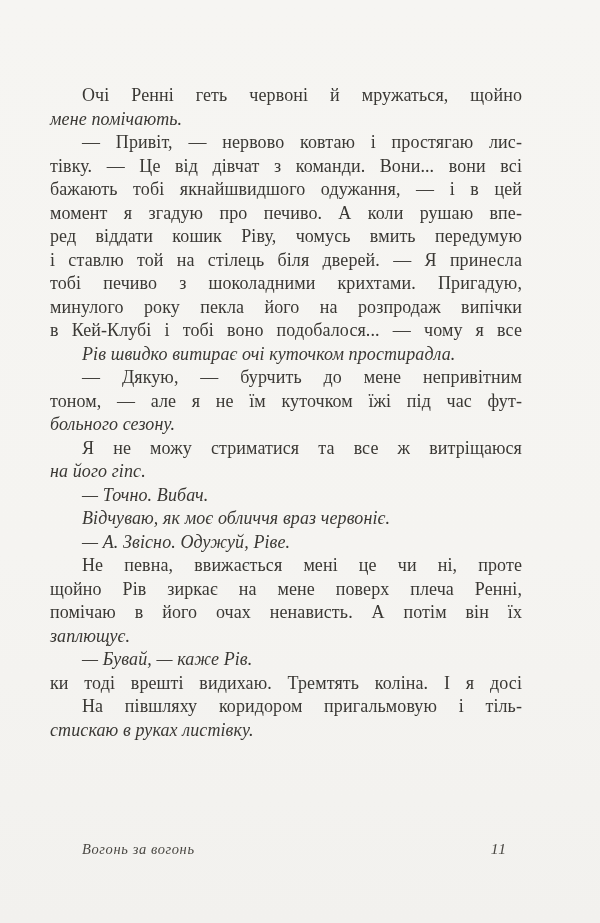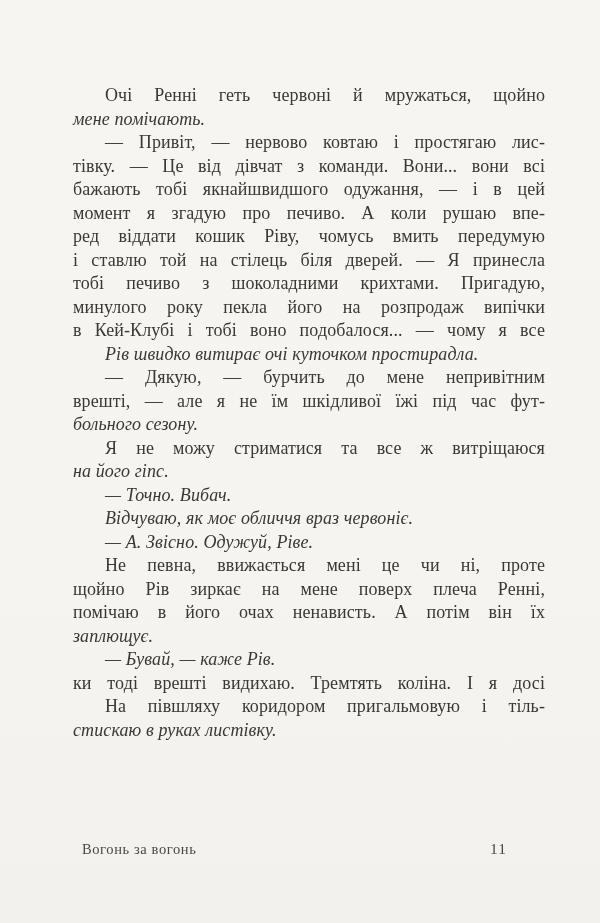--- a/index.html
+++ b/index.html
@@ -12,21 +12,21 @@
     width: 600px;
     height: 923px;
     margin: 0 auto;
     background: linear-gradient(180deg, #f6f5f2 0%, #f5f4f1 60%, #f2f1ee 100%);
     font-family: "Liberation Serif", "DejaVu Serif", serif;
     color: #3a3834;
     overflow: hidden;
   }
   .text-block {
     position: absolute;
-    left: 73px;
+    left: 50px;
     top: 84px;
     width: 472px;
   }
   .para {
     margin: 0;
     padding: 0;
   }
   .line {
     font-size: 18px;
     line-height: 23.5px;
@@ -45,20 +45,21 @@
     -moz-text-align-last: left;
   }
   .footer {
     position: absolute;
     left: 63px;
     right: 65px;
     top: 840px;
     display: flex;
     justify-content: space-between;
     align-items: baseline;
+    font-style: italic;
     color: #4a4843;
   }
   .running-title {
     padding-left: 19px;
     font-size: 14.5px;
     letter-spacing: 0.6px;
   }
   .page-number {
     padding-right: 28px;
     font-size: 15.5px;
@@ -83,21 +84,21 @@
         <div class="line">і ставлю той на стілець біля дверей. — Я принесла</div>
         <div class="line">тобі печиво з шоколадними крихтами. Пригадую,</div>
         <div class="line">минулого року пекла його на розпродаж випічки</div>
         <div class="line">в Кей-Клубі і тобі воно подобалося... — чому я все</div>
       </div>
       <div class="para">
         <div class="line first-line last-line">Рів швидко витирає очі куточком простирадла.</div>
       </div>
       <div class="para">
         <div class="line first-line">— Дякую, — бурчить до мене непривітним</div>
-        <div class="line">врешті, — але я не їм шкідливої їжі під час фут-</div>
+        <div class="line">тоном, — але я не їм куточком їжі під час фут-</div>
         <div class="line last-line">больного сезону.</div>
       </div>
       <div class="para">
         <div class="line first-line">Я не можу стриматися та все ж витріщаюся</div>
         <div class="line last-line">на його гіпс.</div>
       </div>
       <div class="para">
         <div class="line first-line last-line">— Точно. Вибач.</div>
       </div>
       <div class="para">

